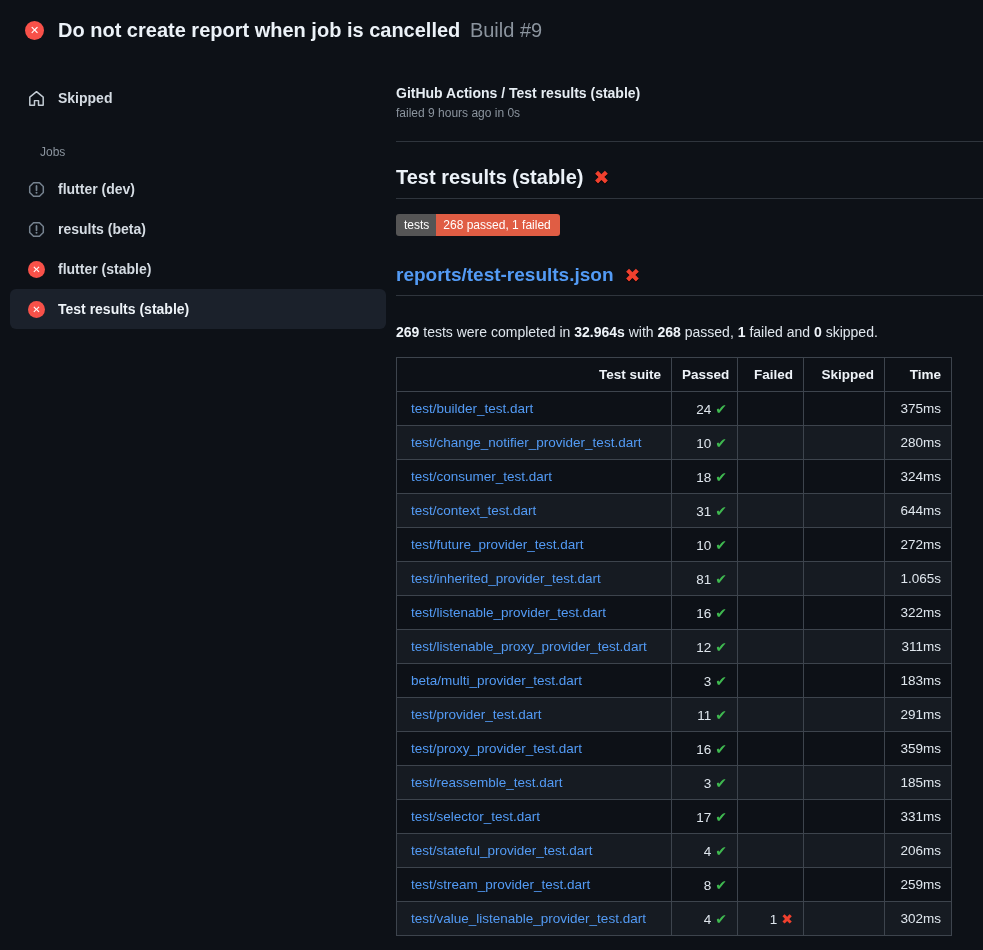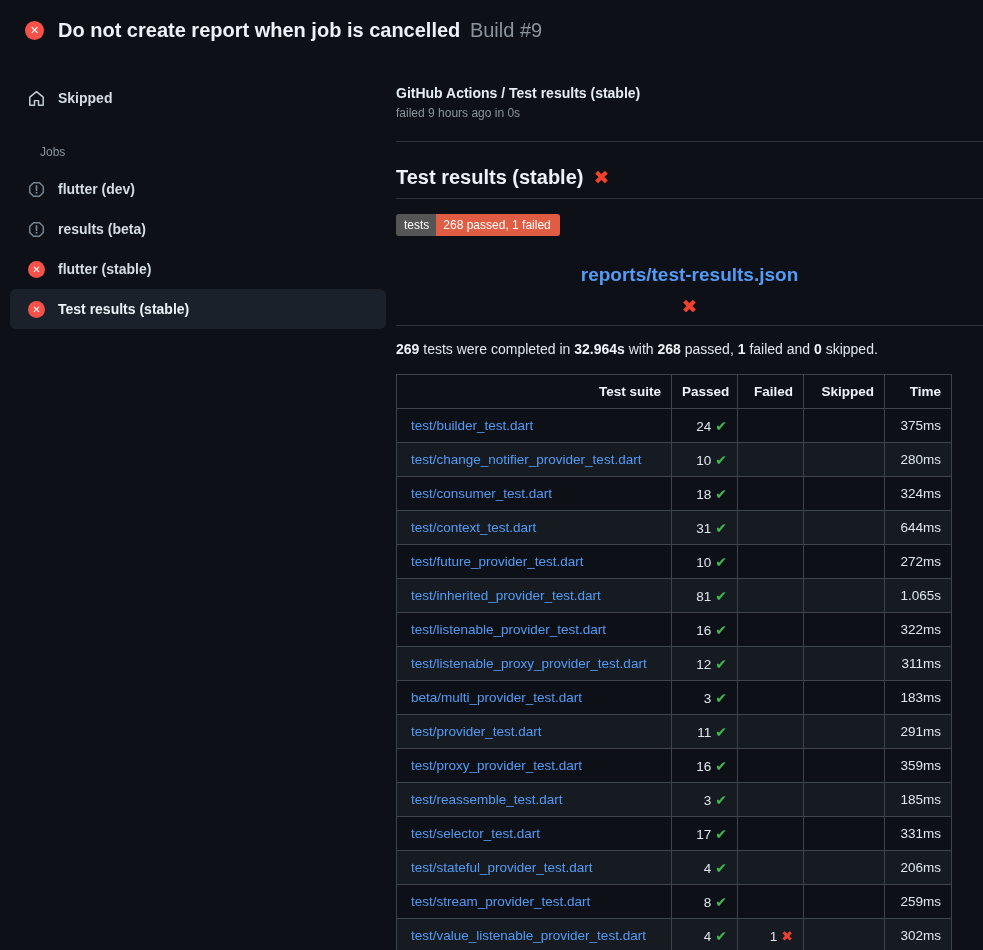--- a/index.html
+++ b/index.html
@@ -60,25 +60,25 @@
 
   .badge {
     display: inline-flex; margin-top: 15px; border-radius: 3px; overflow: hidden;
     font-size: 12px; line-height: 1;
   }
   .badge-label { background: #555555; color: #fff; padding: 5px 7px 5px 8px; }
   .badge-value { background: #e05d44; color: #fff; padding: 5px 9px 5px 7px; }
 
   .report-title {
     margin-top: 28px; font-size: 19px; font-weight: bold;
-    display: flex; align-items: center; gap: 11px; flex-direction: column;
+    display: flex; align-items: center; gap: 11px;
   }
   .report-title a { color: #539bf5; text-decoration: none; cursor: pointer; }
 
-  .summary-line { margin-top: 15px; font-size: 14px; color: #dfe6ed; }
+  .summary-line { margin-top: 28px; font-size: 14px; color: #dfe6ed; }
   .summary-line b { color: #eef3f8; }
 
   
   table.results {
     margin-top: 17px; border-collapse: collapse; table-layout: fixed;
     width: 555px; font-size: 13.5px;
   }
   .results th, .results td {
     border: 1px solid #3d444d; padding: 7px 10px; height: 34px;
   }

